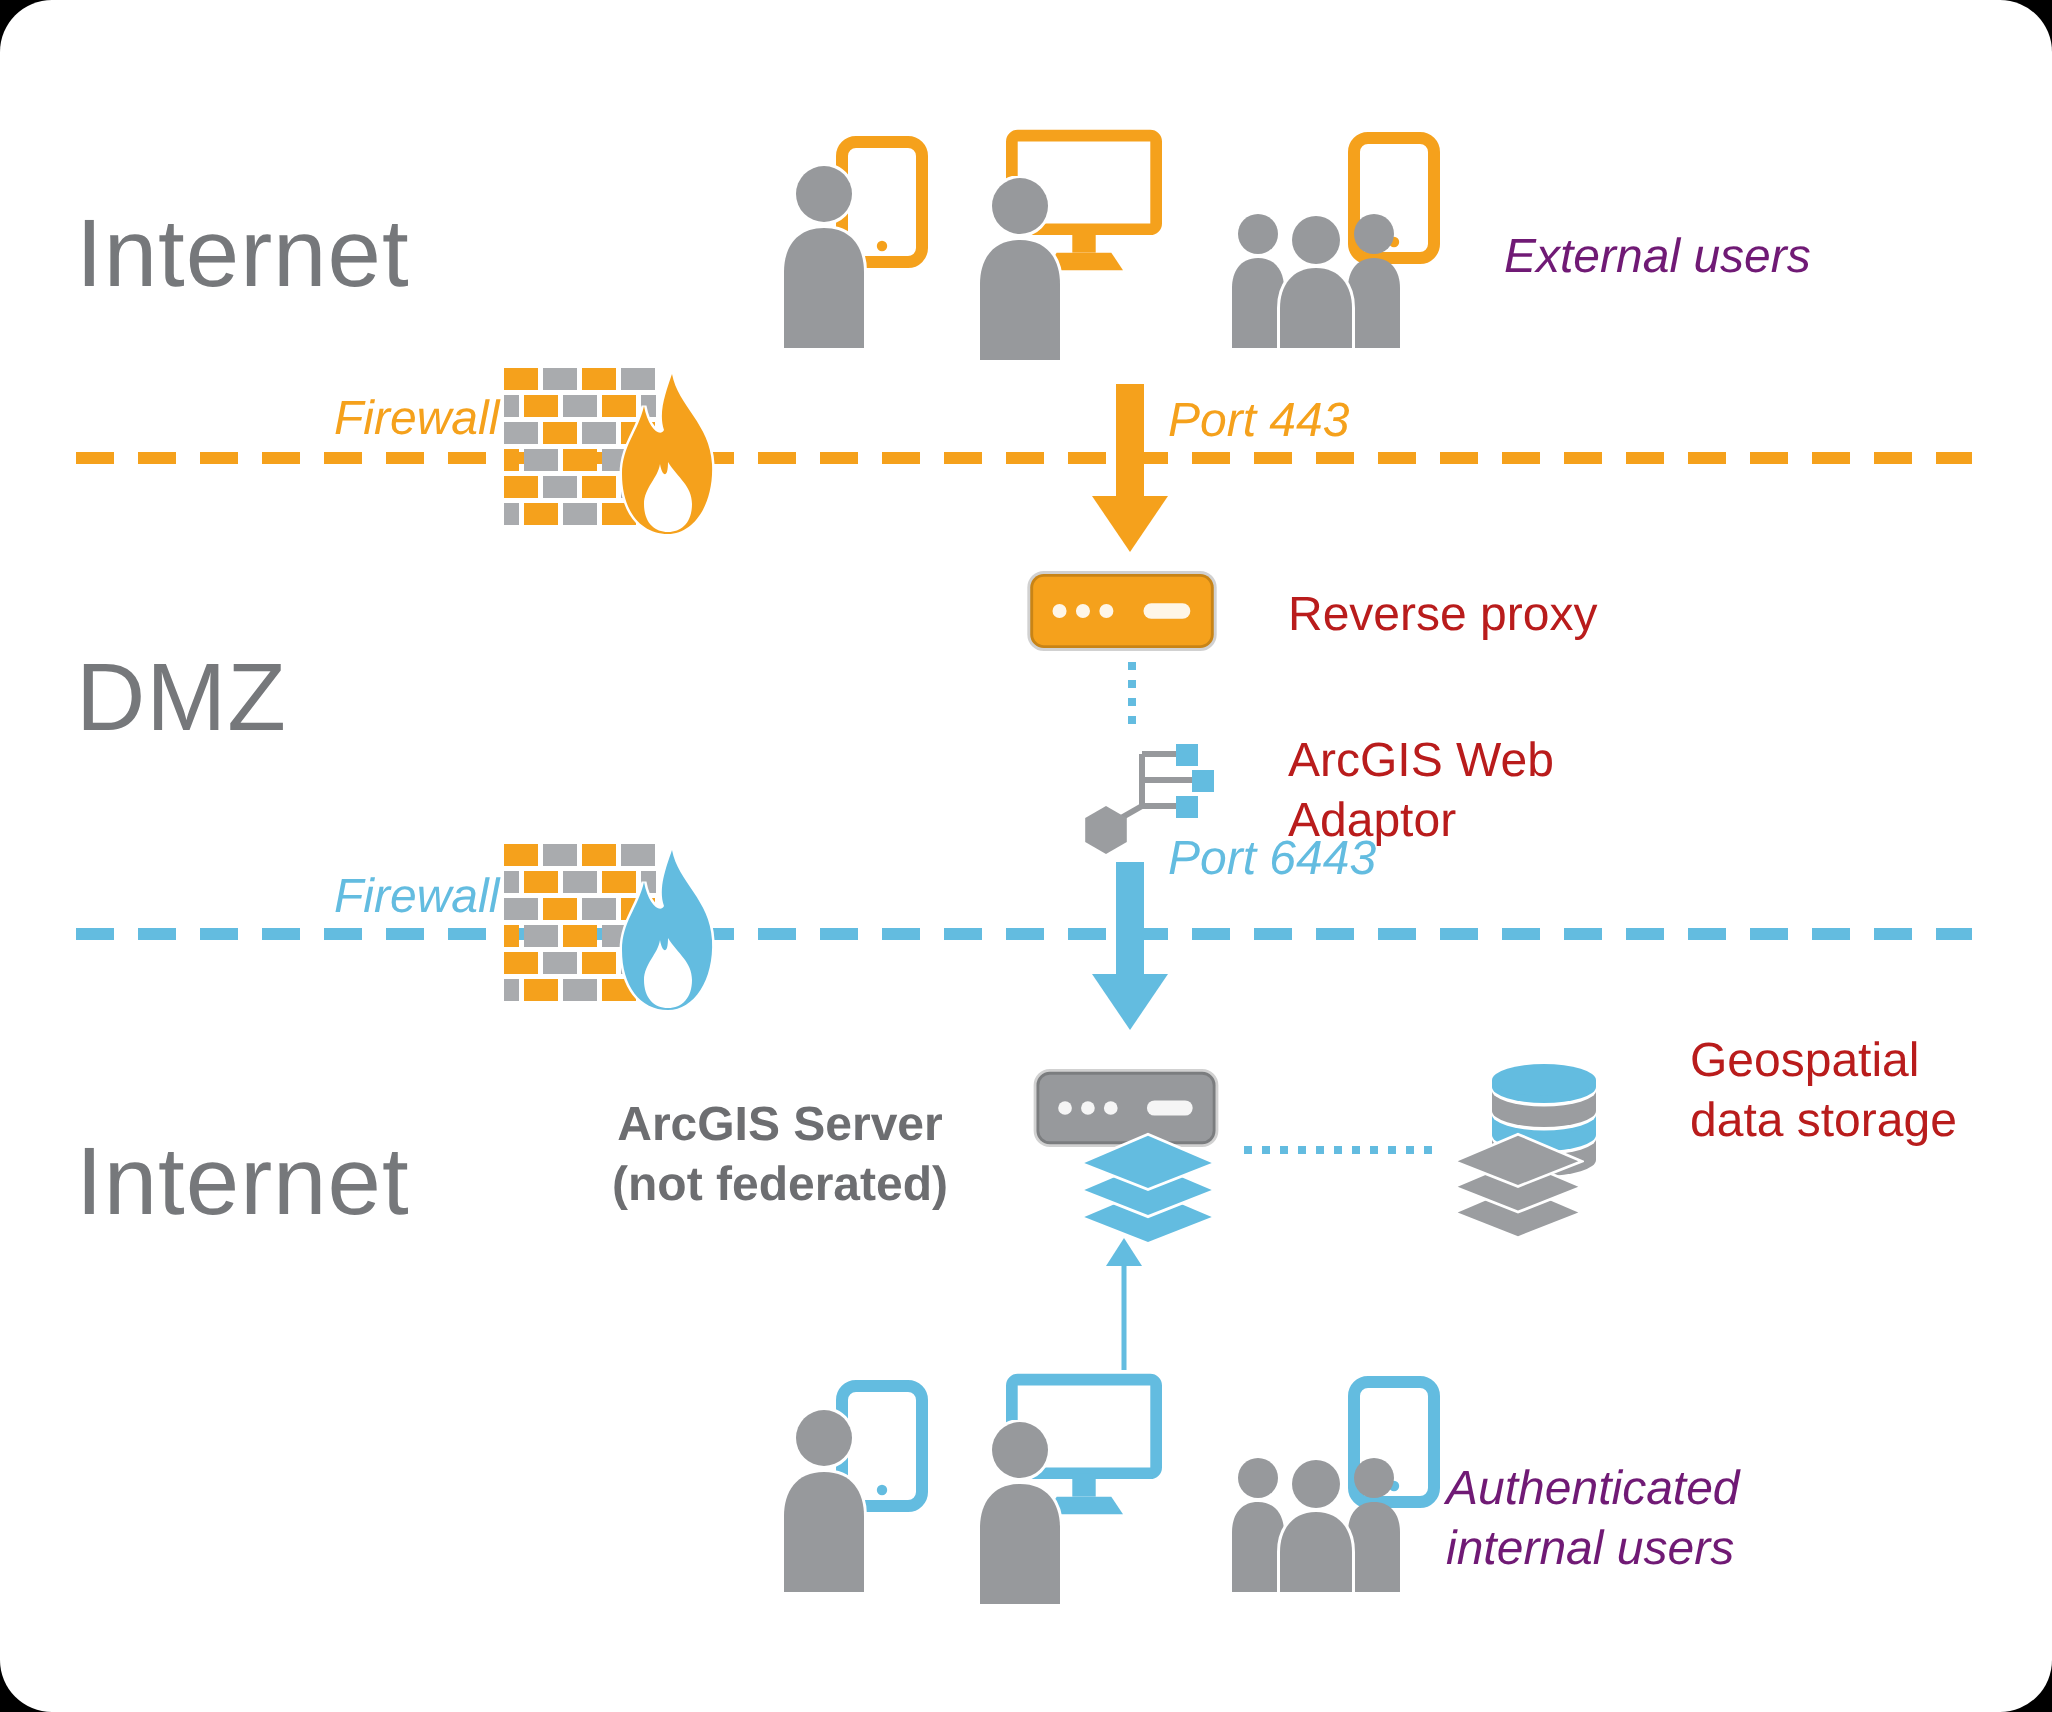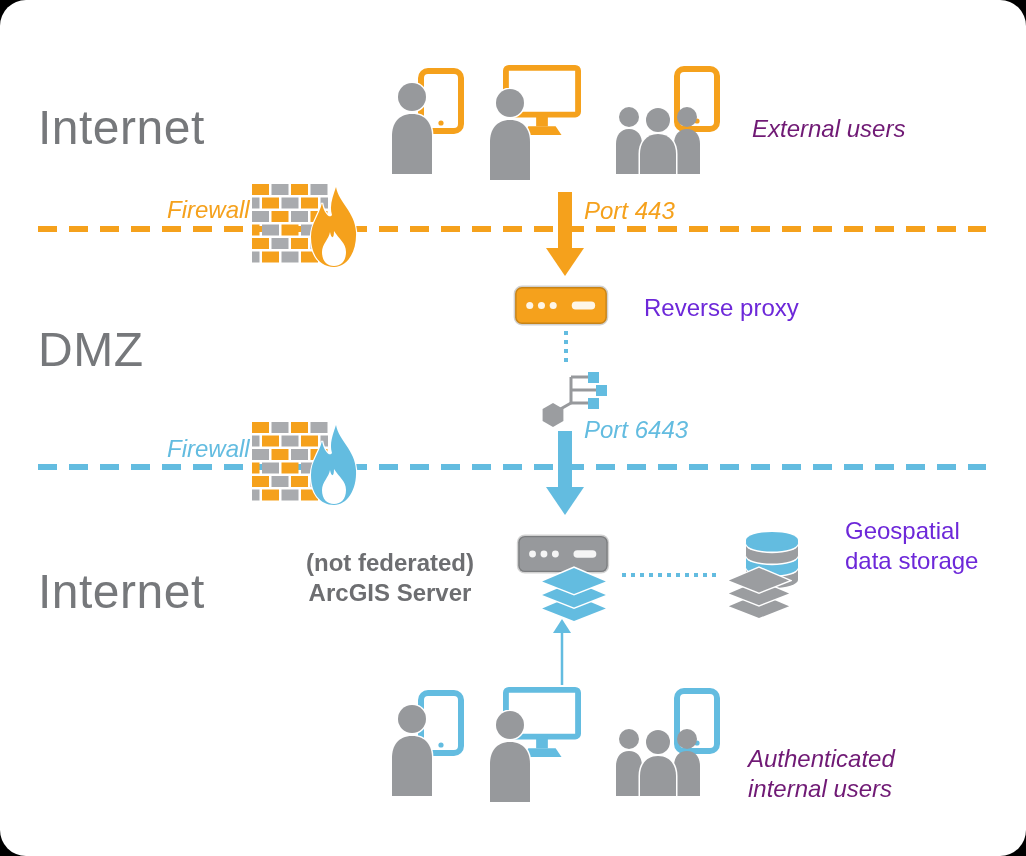--- a/index.html
+++ b/index.html
@@ -5,21 +5,21 @@
   * { margin:0; padding:0; box-sizing:border-box; }
   html, body { width:1026px; height:856px; background:#000; }
   .page {
     position:absolute; left:0; top:0; width:1026px; height:856px;
     background:#fff; border-radius:26px; overflow:hidden;
     font-family:"Liberation Sans", sans-serif;
   }
   .abs { position:absolute; }
   .zone-label { font-size:48px; font-weight:500; color:#76787B; letter-spacing:0.5px; }
   .caption { font-size:24px; font-style:italic; color:#701a75; line-height:1.25; }
-  .nodelabel { font-size:24px; color:#6d28d9; line-height:1.25; }
+  .nodelabel { font-size:24px; color:#b91c1c; line-height:1.25; }
   .fw-orange { font-size:24px; font-style:italic; color:#F5A11C; }
   .fw-blue { font-size:24px; font-style:italic; color:#63BCE0; }
   .server-title { font-size:24px; font-weight:bold; color:#6D6E71; line-height:1.25; text-align:center; }
   .dash-orange { height:6px; background:repeating-linear-gradient(90deg,#F5A11C 0 19px,transparent 19px 31px); }
   .dash-blue { height:6px; background:repeating-linear-gradient(90deg,#63BCE0 0 19px,transparent 19px 31px); }
   .dots-v { width:4px; background:repeating-linear-gradient(180deg,#63BCE0 0 4px,transparent 4px 9px); }
   .dots-h { height:4px; background:repeating-linear-gradient(90deg,#63BCE0 0 4px,transparent 4px 9px); }
 </style>
 </head>
 <body>
@@ -187,36 +187,37 @@
     </svg>
   <div class="nodelabel abs" style="left:644px; top:293px;">Reverse proxy</div>
 
   <div class="zone-label abs" style="left:38px; top:322px;">DMZ</div>
 
   <div class="dots-v abs" style="left:564px; top:331px; height:32px;"></div>
 
   <svg class="abs" style="left:537px; top:365px; width:76px; height:64px;">
       <use href="#sym-webadaptor"></use>
     </svg>
+  <div class="nodelabel abs" style="left:644px; top:366px; width:150px;">ArcGIS Web Adaptor</div>
 
   <div class="dash-blue abs" style="left:38px; top:464px; width:948px;"></div>
   <div class="fw-blue abs" style="left:167px; top:435px;">Firewall</div>
   <svg class="abs" style="left:252px; top:422px; width:116px; height:86px; color:#63BCE0;">
       <use href="#sym-firewall"></use>
     </svg>
   <div class="fw-blue abs" style="left:584px; top:416px;">Port 6443</div>
   <svg class="abs" style="left:546px; top:431px; width:38px; height:84px; color:#63BCE0;">
       <use href="#sym-bigarrow"></use>
     </svg>
 
   <div class="zone-label abs" style="left:38px; top:564px;">Internet</div>
 
   <div class="abs" style="left:292px; top:548px; width:196px;">
+    <div class="server-title">ArcGIS Server</div>
     <div class="server-title">(not federated)</div>
-    <div class="server-title">ArcGIS Server</div>
   </div>
 
   <svg class="abs" style="left:516px; top:534px; width:94px; height:40px; color:#97999C;">
       <use href="#sym-serverbox"></use>
     </svg>
   <svg class="abs" style="left:539px; top:566px; width:70px; height:56px; color:#63BCE0;">
       <use href="#sym-layers"></use>
     </svg>
 
   <div class="dots-h abs" style="left:622px; top:573px; width:98px;"></div>
@@ -247,15 +248,15 @@
       <use href="#sym-person"></use>
     </svg>
 
   <svg class="abs" style="left:674px; top:688px; width:46px; height:66px; color:#63BCE0;">
       <use href="#sym-tablet"></use>
     </svg>
   <svg class="abs" style="left:612px; top:728px; width:92px; height:68px; color:#97999C;">
       <use href="#sym-group"></use>
     </svg>
 
-  <div class="caption abs" style="left:748px; top:730px; width:175px;margin-top:14px;">Authenticated internal users</div>
+  <div class="caption abs" style="left:723px; top:730px; width:175px;">Authenticated internal users</div>
 
 </div>
 
 </body></html>

